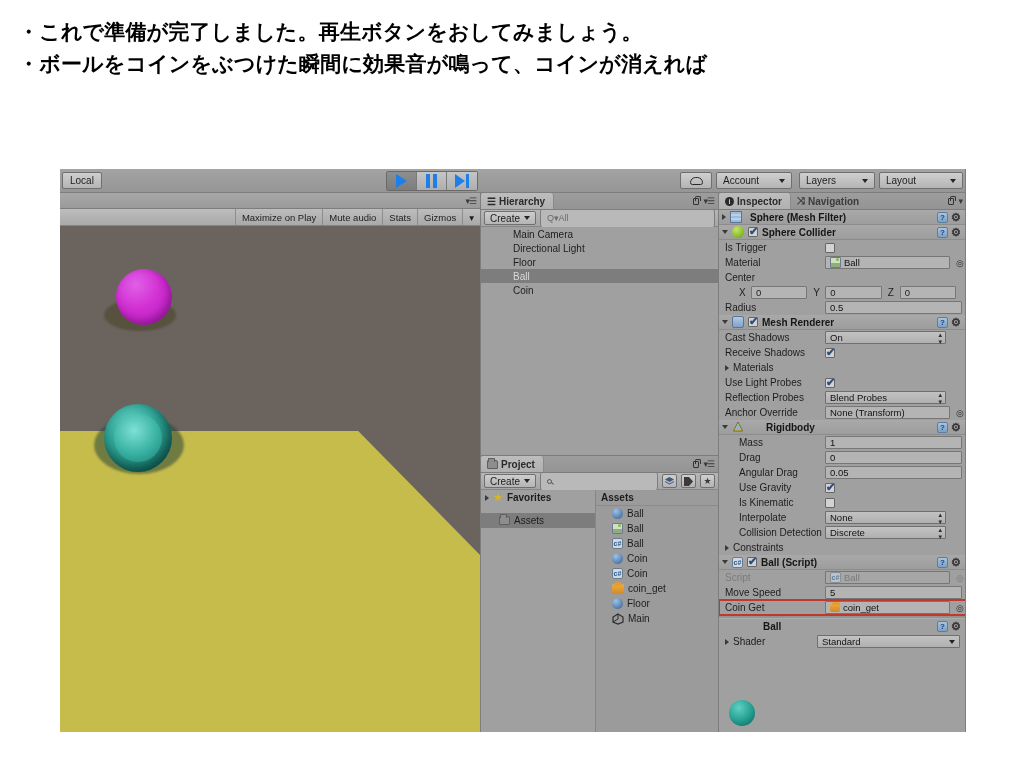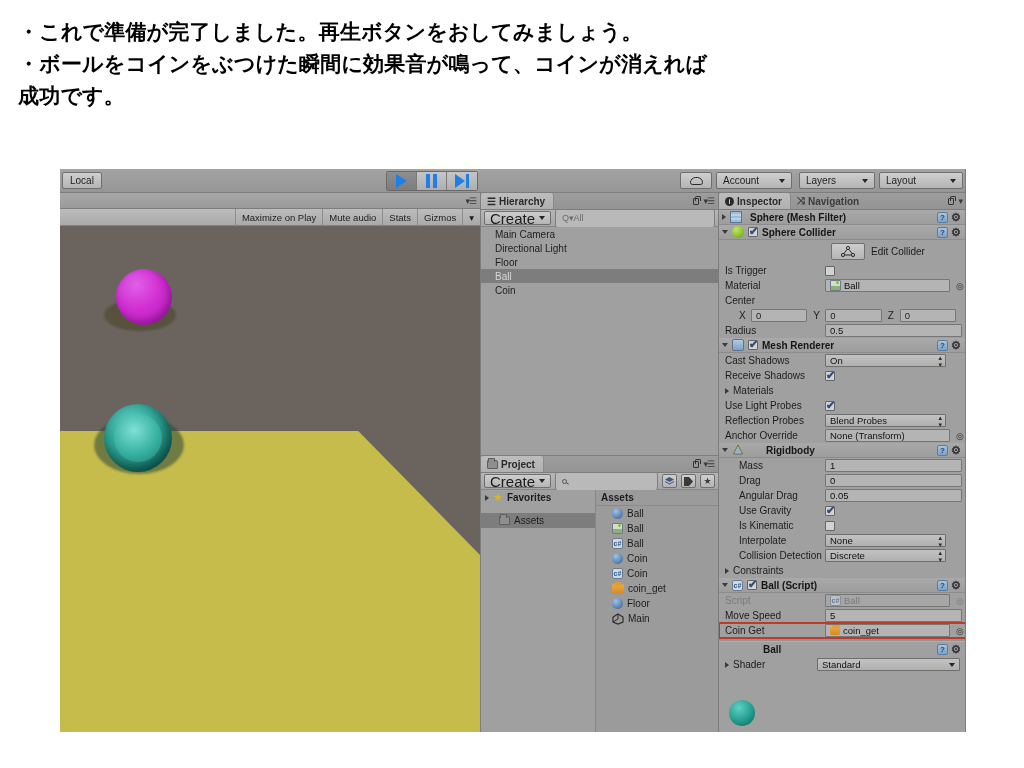--- a/index.html
+++ b/index.html
@@ -127,35 +127,35 @@
   .tab-right { margin-left:auto; display:flex; align-items:center; gap:4px; padding:0 4px; color:#3a3a3a; font-size:9px; }
   .lock { width:6px;height:7px;border:1.2px solid #333; border-radius:1px; position:relative; }
   .lock:before { content:""; position:absolute; left:1px; top:-3px; width:4px; height:4px; border:1.2px solid #333; border-bottom:none; border-radius:2px 2px 0 0; }
   .opt-menu { letter-spacing:-1px; }
 
   .subbar {
     height:17px; background:linear-gradient(#b6b6b6,#a6a6a6);
     border-bottom:1px solid #878787; display:flex; align-items:center; gap:4px; padding:0 3px;
   }
   .create-btn {
-    height:14px; padding:0 5px; font-size:15px; display:flex; align-items:center; gap:4px;
+    height:14px; padding:0 5px; font-size:10px; display:flex; align-items:center; gap:4px;
     background:linear-gradient(#cdcdcd,#b5b5b5); border:1px solid #6f6f6f; border-radius:2px;
   }
   .searchfield {
     flex:1; height:13px; border-radius:7px; background:#b9b9b9;
     border:1px solid #7d7d7d; display:flex; align-items:center; gap:2px; padding:12px 6px;
     font-size:9px; color:#6b6b6b;
   }
   .mag { width:5px;height:5px;border:1.2px solid #555; border-radius:50%; position:relative; flex:none; }
   .mag:after { content:""; position:absolute; right:-3px; bottom:-2px; width:3px; height:1.2px; background:#555; transform:rotate(40deg); }
 
   
   #hierarchy { left:420px; top:24px; width:238px; height:262px; }
   #h-list { position:absolute; left:0; top:34px; right:0; bottom:0; background:#a0a0a0; }
-  .h-item { height:14px; display:flex; align-items:center; padding-left:14px; font-size:10px; color:#1d1d1d; }
+  .h-item { height:14px; display:flex; align-items:center; padding-left:32px; font-size:10px; color:#1d1d1d; }
   .h-item.selected { background:#7d7d7d; color:#d8d8d8; }
 
   
   #project { left:420px; top:286px; width:238px; height:277px; border-top:1px solid #7d7d7d; }
   #p-body { position:absolute; left:0; top:34px; right:0; bottom:0; display:flex; }
   #p-left { width:115px; background:#a0a0a0; border-right:1px solid #868686; }
   #p-right { flex:1; background:#9b9b9b; }
   .p-row { height:15px; display:flex; align-items:center; gap:4px; padding-left:4px; font-size:10px; color:#1d1d1d; }
   .p-row.sel { background:#7d7d7d; }
   .p-head { height:16px; display:flex; align-items:center; padding-left:5px; font-size:10px; font-weight:bold; color:#1d1d1d; background:#9b9b9b; border-bottom:1px solid #8b8b8b; }
@@ -220,21 +220,20 @@
   .matball { width:26px;height:26px;border-radius:50%;background:radial-gradient(circle at 38% 30%, #5fd0c4, #239d8e 55%, #0d5d54); flex:none; }
   .sep { height:4px; background:#939393; border-top:1px solid #858585; border-bottom:1px solid #aeaeae; }
   .shaderrow { height:15px; display:flex; align-items:center; font-size:10px; padding-left:6px; gap:4px; }
 </style>
 </head>
 <body>
 
 <div id="caption">
   <span class="cl">・これで準備が完了しました。再生ボタンをおしてみましょう。</span>
   <span class="cl">・ボールをコインをぶつけた瞬間に効果音が鳴って、コインが消えれば</span>
-  <span class="cl">成功です。</span>
 </div>
 
 <div id="unity">
 
   <div class="toolbar">
     <div id="local-btn" class="btn">Local</div>
 
     <div id="playcluster">
       <div class="pbtn active">
         <span class="tri"></span>
@@ -439,31 +438,20 @@
 
       <div class="comp-head">
         <span class="tri-d"></span>
         <span class="ballgreen"></span>
         <span class="cbox on"></span>
         <span>Sphere Collider</span>
         <span class="sp">
           <span class="help-ico">?</span>
           <span class="gear-ico">⚙</span>
         </span>
-      </div>
-      <div class="editcollider">
-        <span class="ec-btn">
-          <svg width="14" height="11" viewBox="0 0 14 11">
-              <circle cx="7" cy="2" r="1.6" fill="none" stroke="#2d2d2d" stroke-width="1"></circle>
-              <circle cx="2" cy="9" r="1.6" fill="none" stroke="#2d2d2d" stroke-width="1"></circle>
-              <circle cx="12" cy="9" r="1.6" fill="none" stroke="#2d2d2d" stroke-width="1"></circle>
-              <path d="M6 3.4 L3 7.6 M8 3.4 L11 7.6 M3.6 9 L10.4 9" stroke="#2d2d2d" stroke-width="1" fill="none"></path>
-            </svg>
-        </span>
-        <span style="font-size:10px">Edit Collider</span>
       </div>
       <div class="row">
         <span class="lbl">Is Trigger</span>
         <span class="cbox"></span>
       </div>
       <div class="row">
         <span class="lbl">Material</span>
         <span class="field">
           <span class="matico"></span>
           <span>Ball</span>

